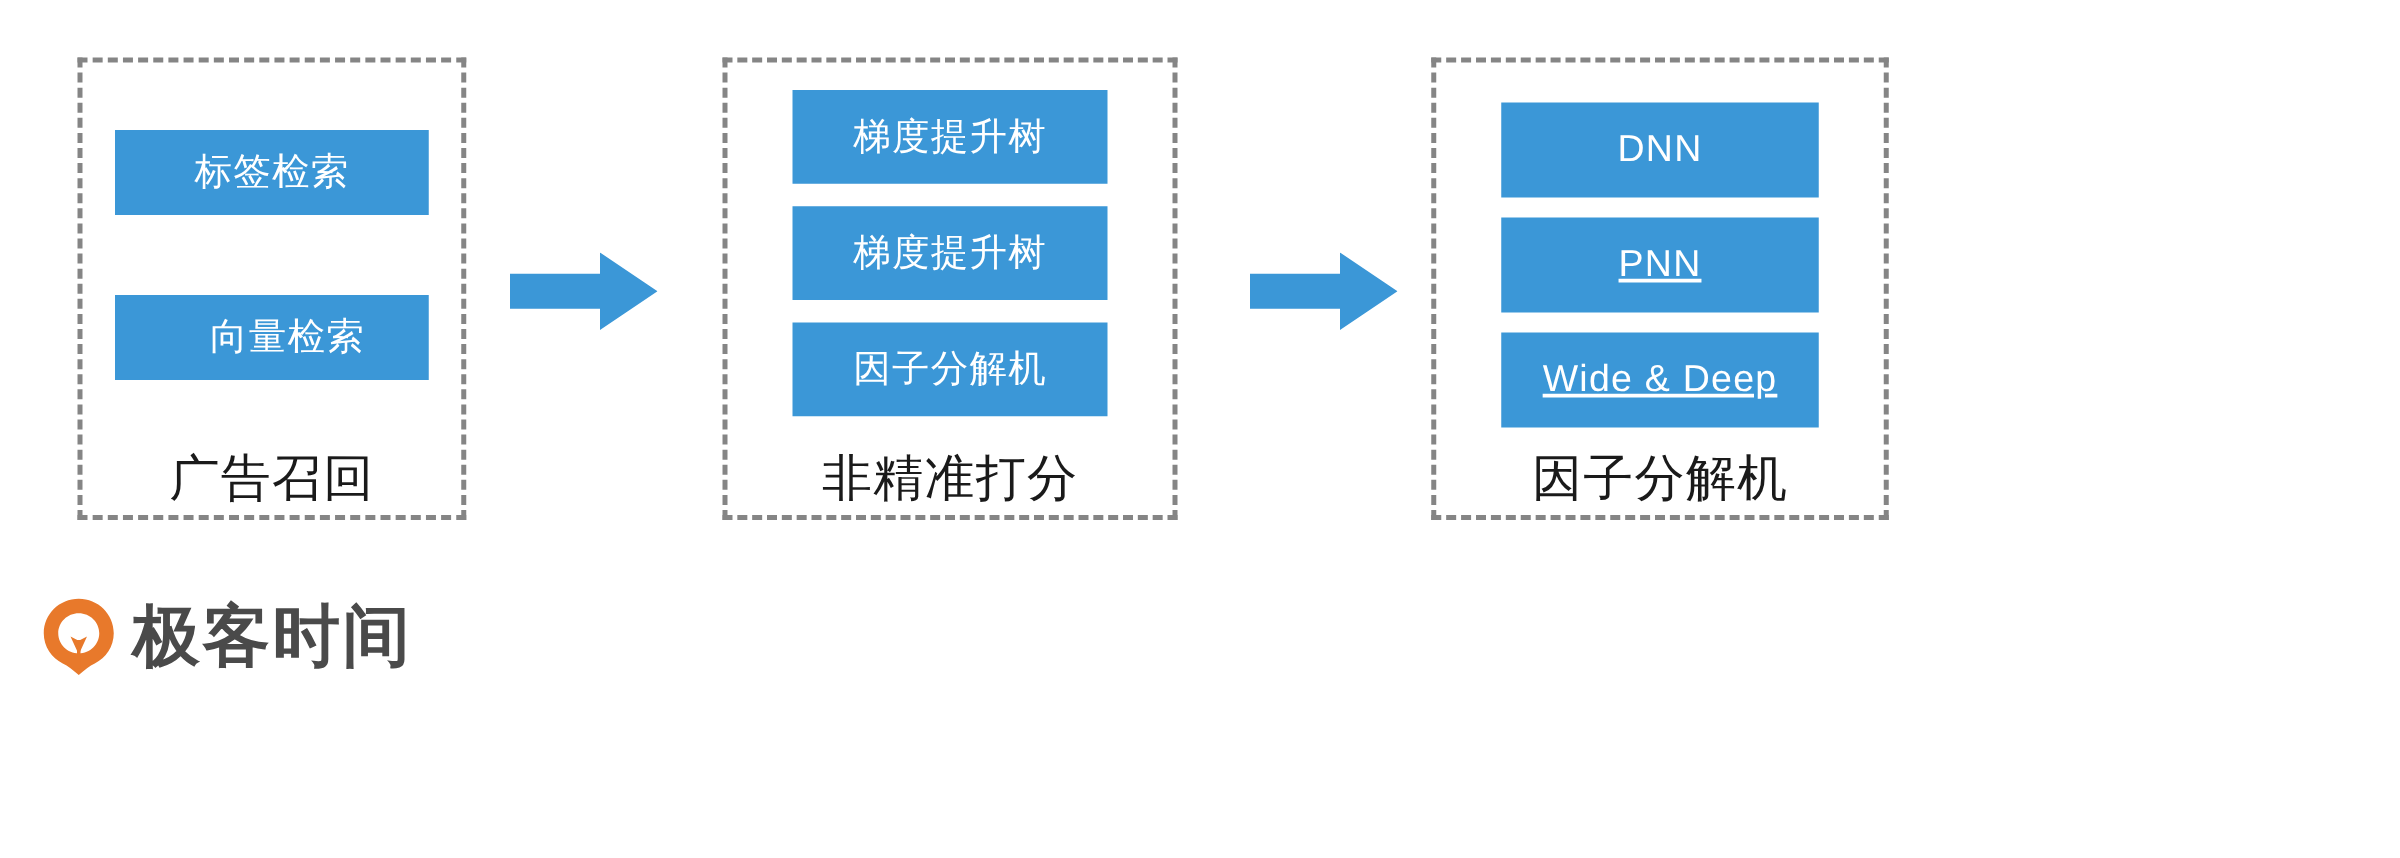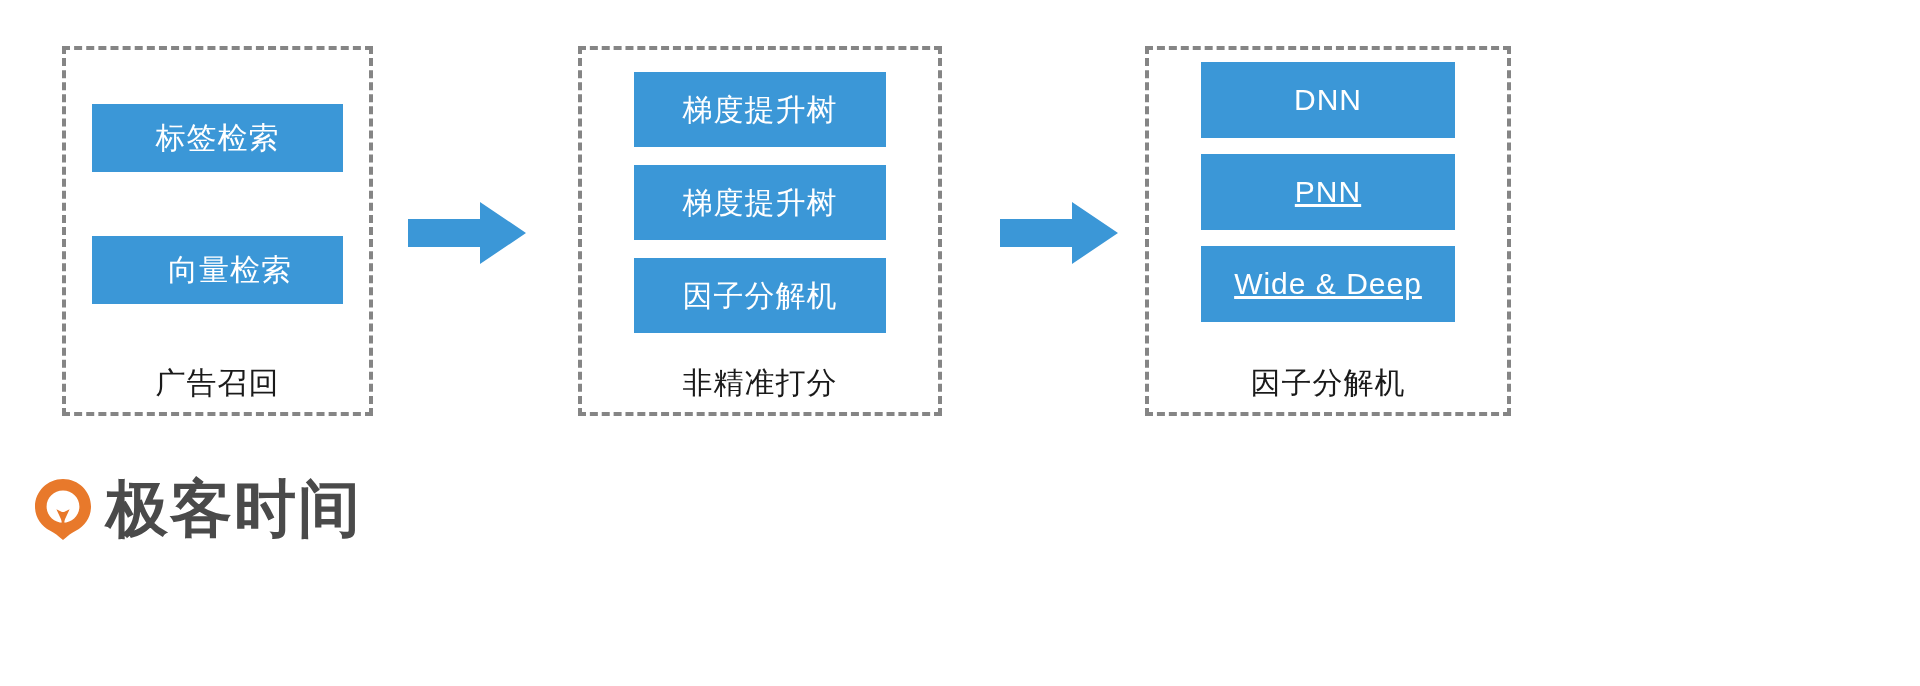--- a/index.html
+++ b/index.html
@@ -37,21 +37,21 @@
     left: 0; right: 0;
     display: flex;
     flex-direction: column;
     align-items: center;
   }
   .stage-label {
     position: absolute;
     left: 0; right: 0;
     text-align: center;
     color: #1a1a1a;
-    font-size: 30px;
+    font-size: 40px;
     line-height: 34px;
     letter-spacing: 1px;
     white-space: nowrap;
   }
 
   
   .item-box {
     box-sizing: border-box;
     background: #3b97d7;
     color: #ffffff;
@@ -73,21 +73,21 @@
 
   
   #stage-rough { left: 578px; top: 46px; width: 364px; height: 370px; }
   #stage-rough .stage-boxes { top: 22px; }
   #stage-rough .item-box { width: 252px; height: 75px; }
   #stage-rough .item-box + .item-box { margin-top: 18px; }
   #stage-rough .stage-label { top: 316px; }
 
   
   #stage-fine { left: 1145px; top: 46px; width: 366px; height: 370px; }
-  #stage-fine .stage-boxes { top: 12px; }
+  #stage-fine .stage-boxes { top: 32px; }
   #stage-fine .item-box { width: 254px; height: 76px; }
   #stage-fine .item-box + .item-box { margin-top: 16px; text-decoration: underline; }
   #stage-fine .stage-label { top: 316px; }
 
   
   .arrow {
     position: absolute;
     top: 202px;
     width: 118px;
     height: 62px;
@@ -100,21 +100,21 @@
     position: absolute;
     left: 34px;
     top: 476px;
     display: flex;
     align-items: center;
     height: 66px;
   }
   #brand-mark { width: 58px; height: 62px; flex: 0 0 auto; }
   #brand-wordmark {
     margin-left: 14px;
-    font-size: 62px;
+    font-size: 54px;
     line-height: 58px;
     font-weight: bold;
     color: #4a4a4a;
     letter-spacing: 2px;
     white-space: nowrap;
   }
 </style>
 </head>
 <body>
 

